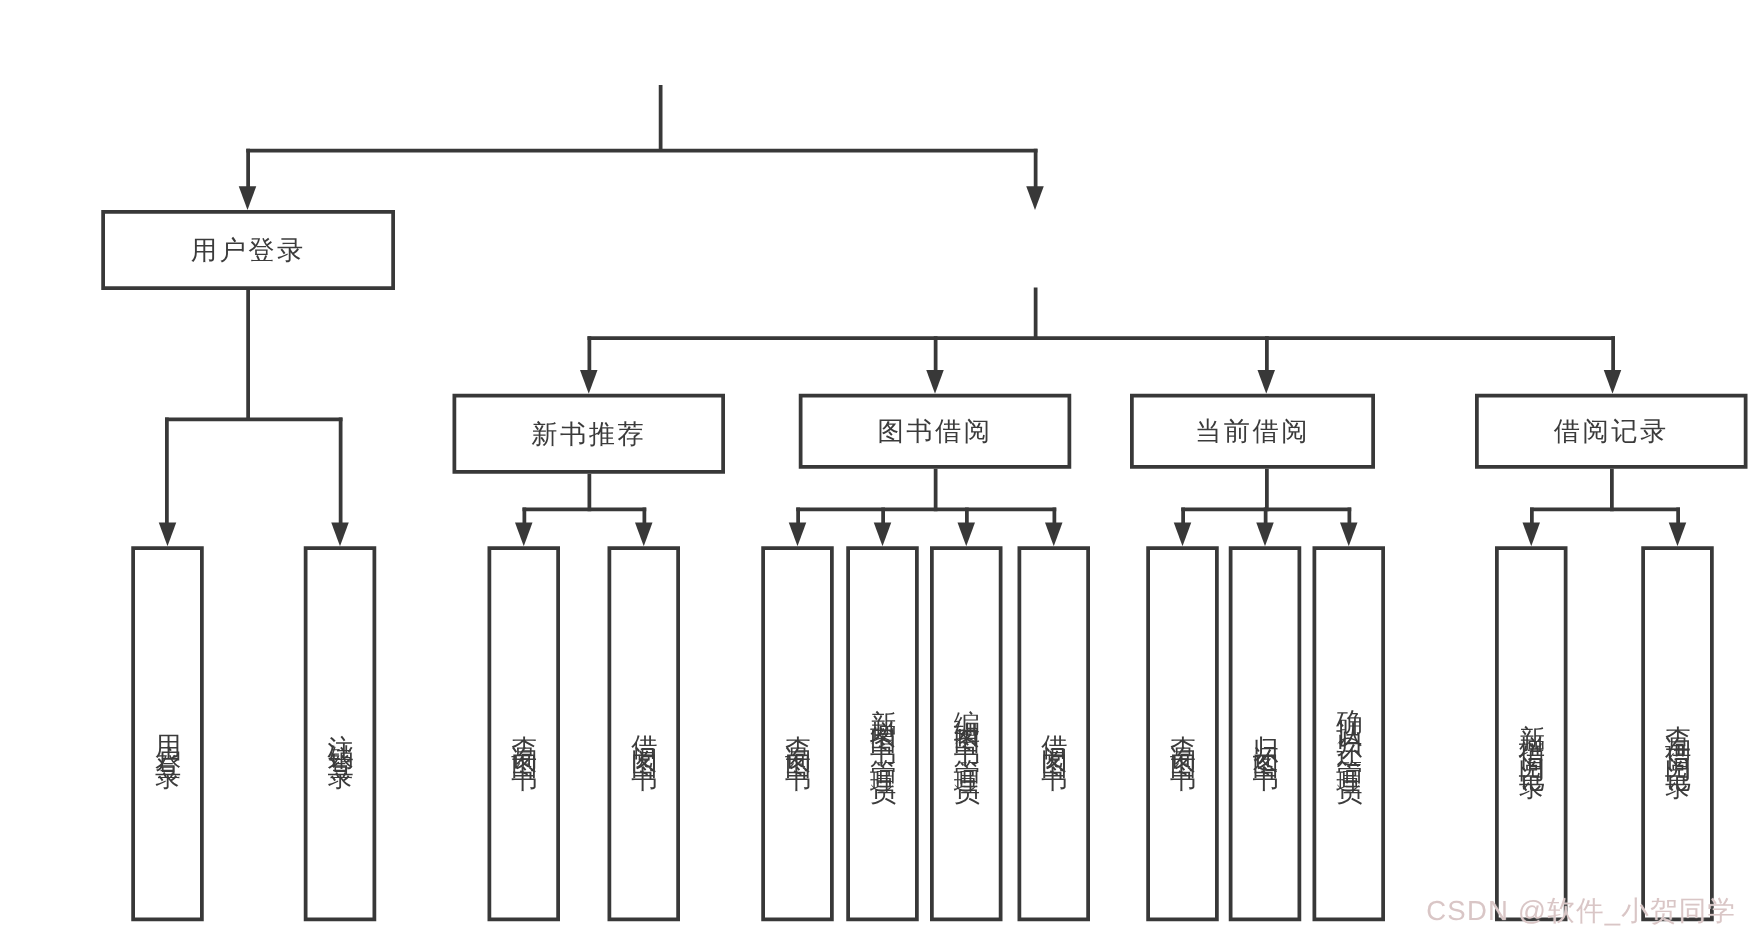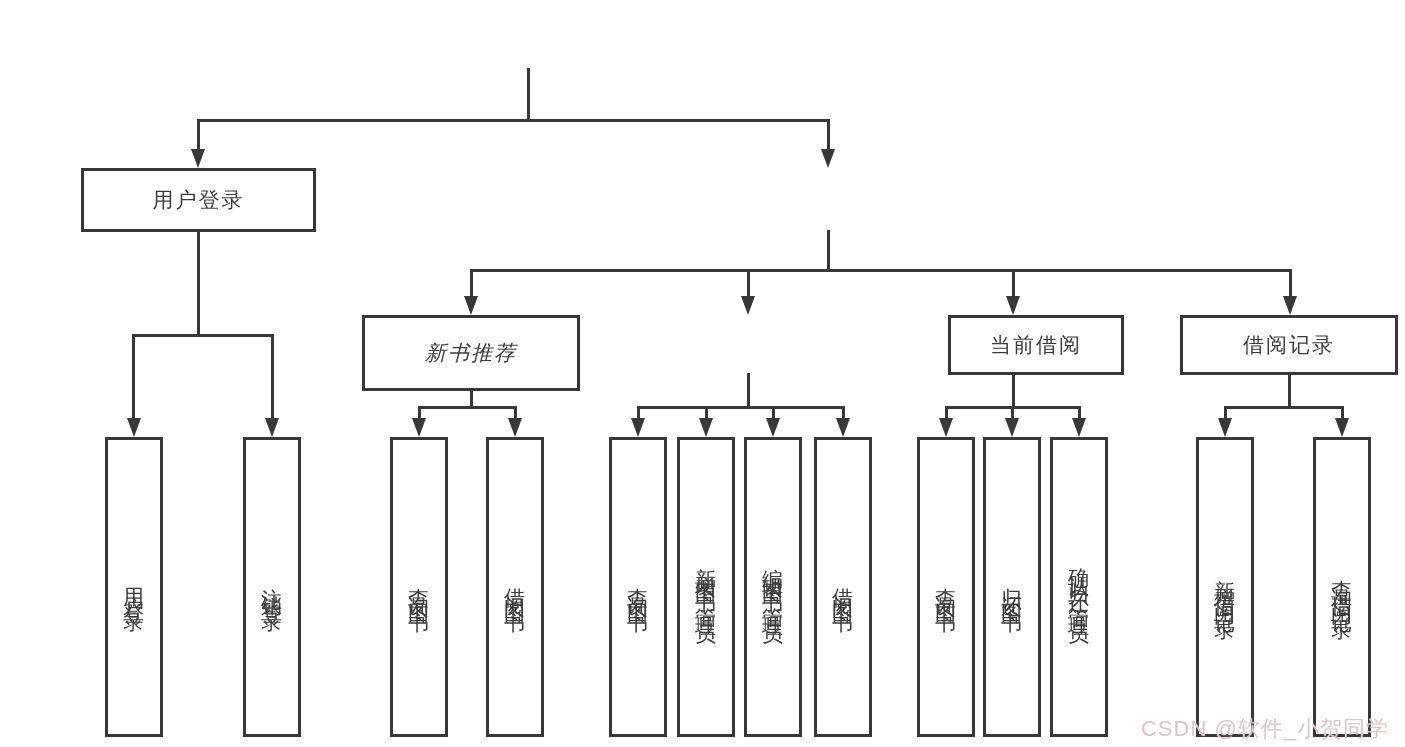--- a/index.html
+++ b/index.html
@@ -56,22 +56,23 @@
   <div class="h" style="left:470px;top:269px;width:822px;"></div>
   <div class="v" style="left:470px;top:269px;height:29px;"></div>
   <div class="v" style="left:747px;top:269px;height:29px;"></div>
   <div class="v" style="left:1012px;top:269px;height:29px;"></div>
   <div class="v" style="left:1289px;top:269px;height:29px;"></div>
   <div class="arrow" style="left:464px;top:296px;"></div>
   <div class="arrow" style="left:741px;top:296px;"></div>
   <div class="arrow" style="left:1006px;top:296px;"></div>
   <div class="arrow" style="left:1283px;top:296px;"></div>
 
-  <div class="node" style="left:362px;top:315px;width:218px;height:76px;font-style:italic;">新书推荐</div>
-  <div class="node" style="left:904px;top:315px;width:176px;height:60px;margin-left:44px;">当前借阅</div>
+  <div class="node" style="left:362px;top:315px;width:218px;height:64px;">新书推荐</div>
+  <div class="node" style="left:639px;top:315px;width:218px;height:60px;">图书借阅</div>
+  <div class="node" style="left:904px;top:315px;width:196px;height:60px;">当前借阅</div>
   <div class="node" style="left:1180px;top:315px;width:218px;height:60px;">借阅记录</div>
 
   <div class="v" style="left:470px;top:373px;height:36px;"></div>
   <div class="h" style="left:418px;top:406px;width:99px;"></div>
   <div class="v" style="left:418px;top:406px;height:14px;"></div>
   <div class="v" style="left:514px;top:406px;height:14px;"></div>
   <div class="arrow" style="left:412px;top:418px;"></div>
   <div class="arrow" style="left:508px;top:418px;"></div>
 
   <div class="v" style="left:747px;top:373px;height:36px;"></div>

